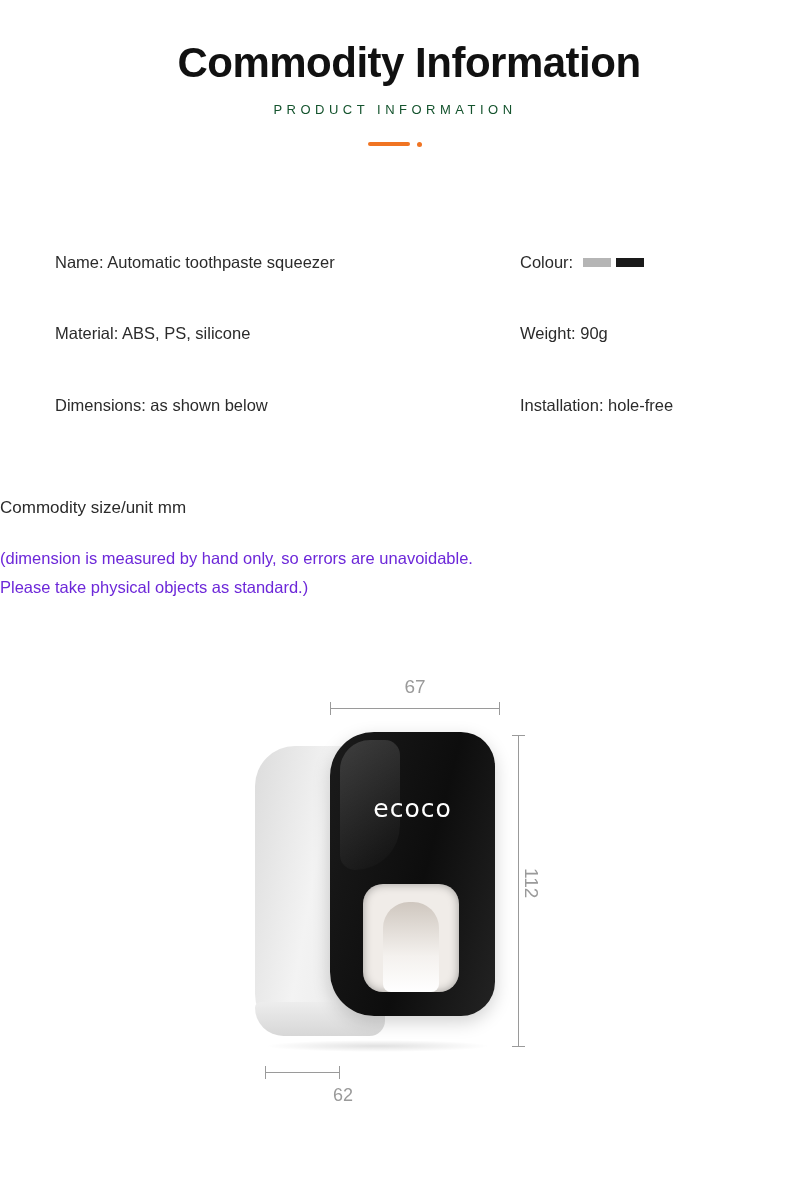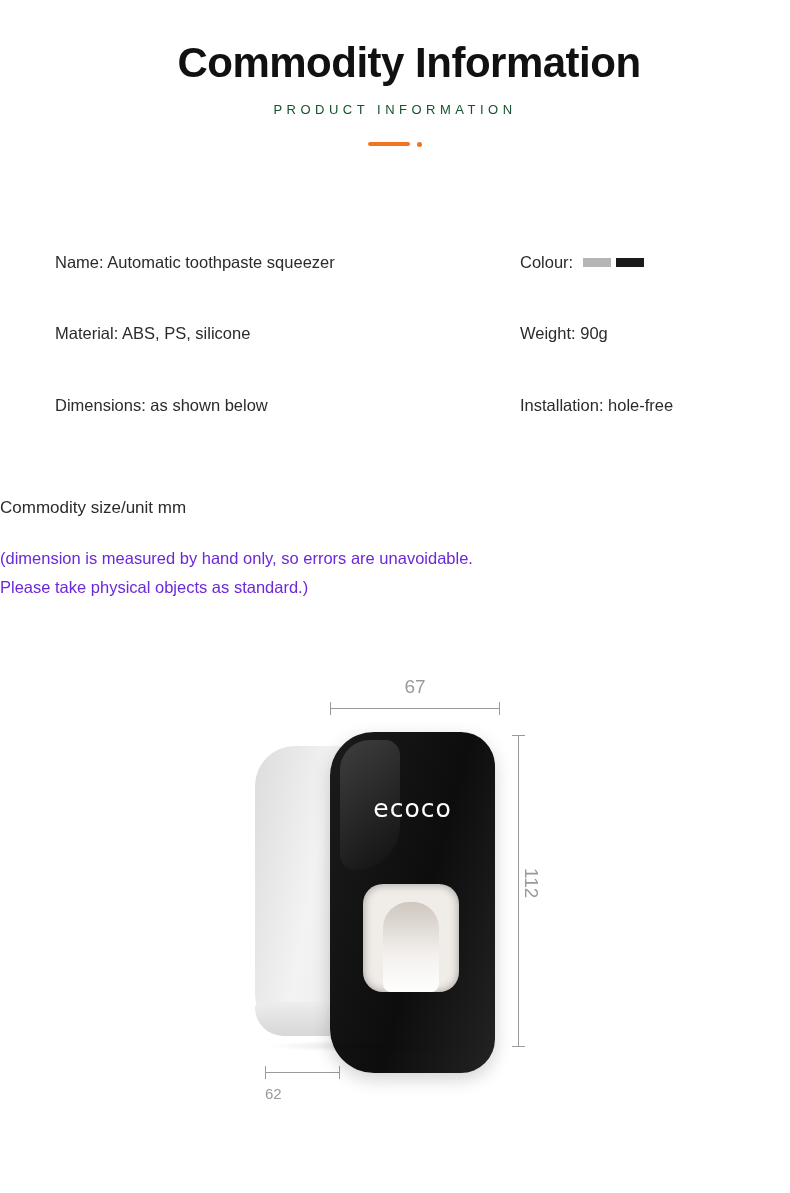--- a/index.html
+++ b/index.html
@@ -207,25 +207,25 @@
     position: absolute;
     top: -6px;
     width: 1px;
     height: 13px;
     background: #9a9a9a;
   }
   .dim-bottom::before { left: 0; }
   .dim-bottom::after { right: 0; }
   .dim-bottom-label {
     position: absolute;
-    left: 265px;
+    left: 278px;
     top: 425px;
     width: 75px;
-    text-align: left;
-    font-size: 15px;
+    text-align: right;
+    font-size: 18px;
     color: #9a9a9a;
   }
 
   
   .product {
     position: absolute;
     left: 255px;
     top: 72px;
     width: 250px;
     height: 318px;
@@ -237,21 +237,21 @@
     width: 130px;
     height: 290px;
     background: linear-gradient(100deg, #dcdcdc 0%, #f3f3f3 45%, #e6e6e6 100%);
     border-radius: 40px 18px 22px 42px;
   }
   .prod-front {
     position: absolute;
     left: 75px;
     top: 0;
     width: 165px;
-    height: 341px;
+    height: 284px;
     background: linear-gradient(105deg, #1b1b1b 0%, #0d0d0d 55%, #232323 100%);
     border-radius: 44px 34px 34px 44px;
     box-shadow: 0 6px 18px rgba(0,0,0,0.18);
   }
   .prod-gloss {
     position: absolute;
     left: 10px;
     top: 8px;
     width: 60px;
     height: 130px;

